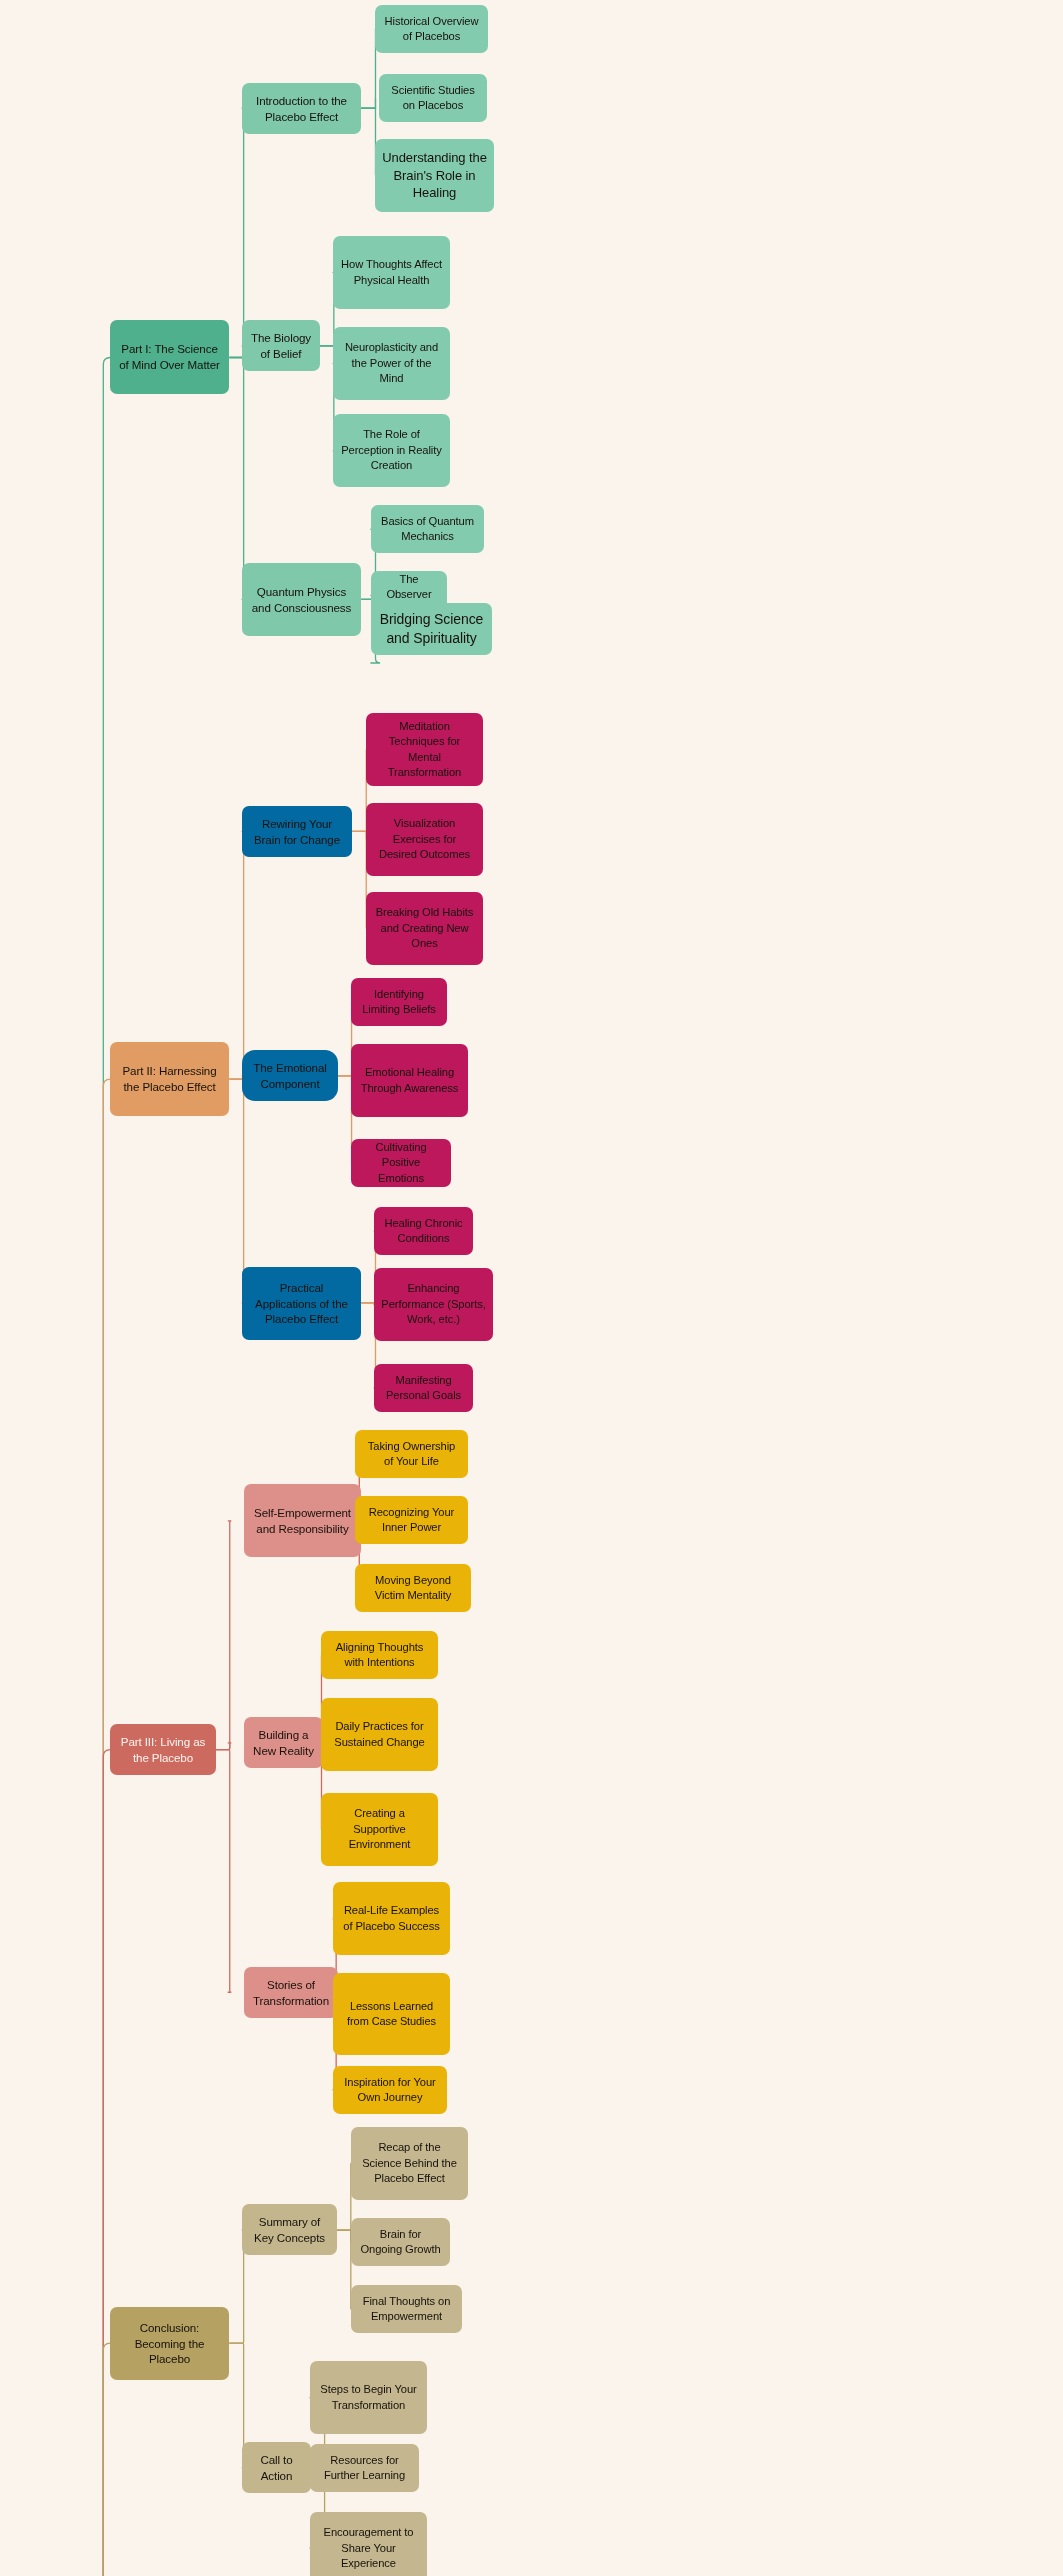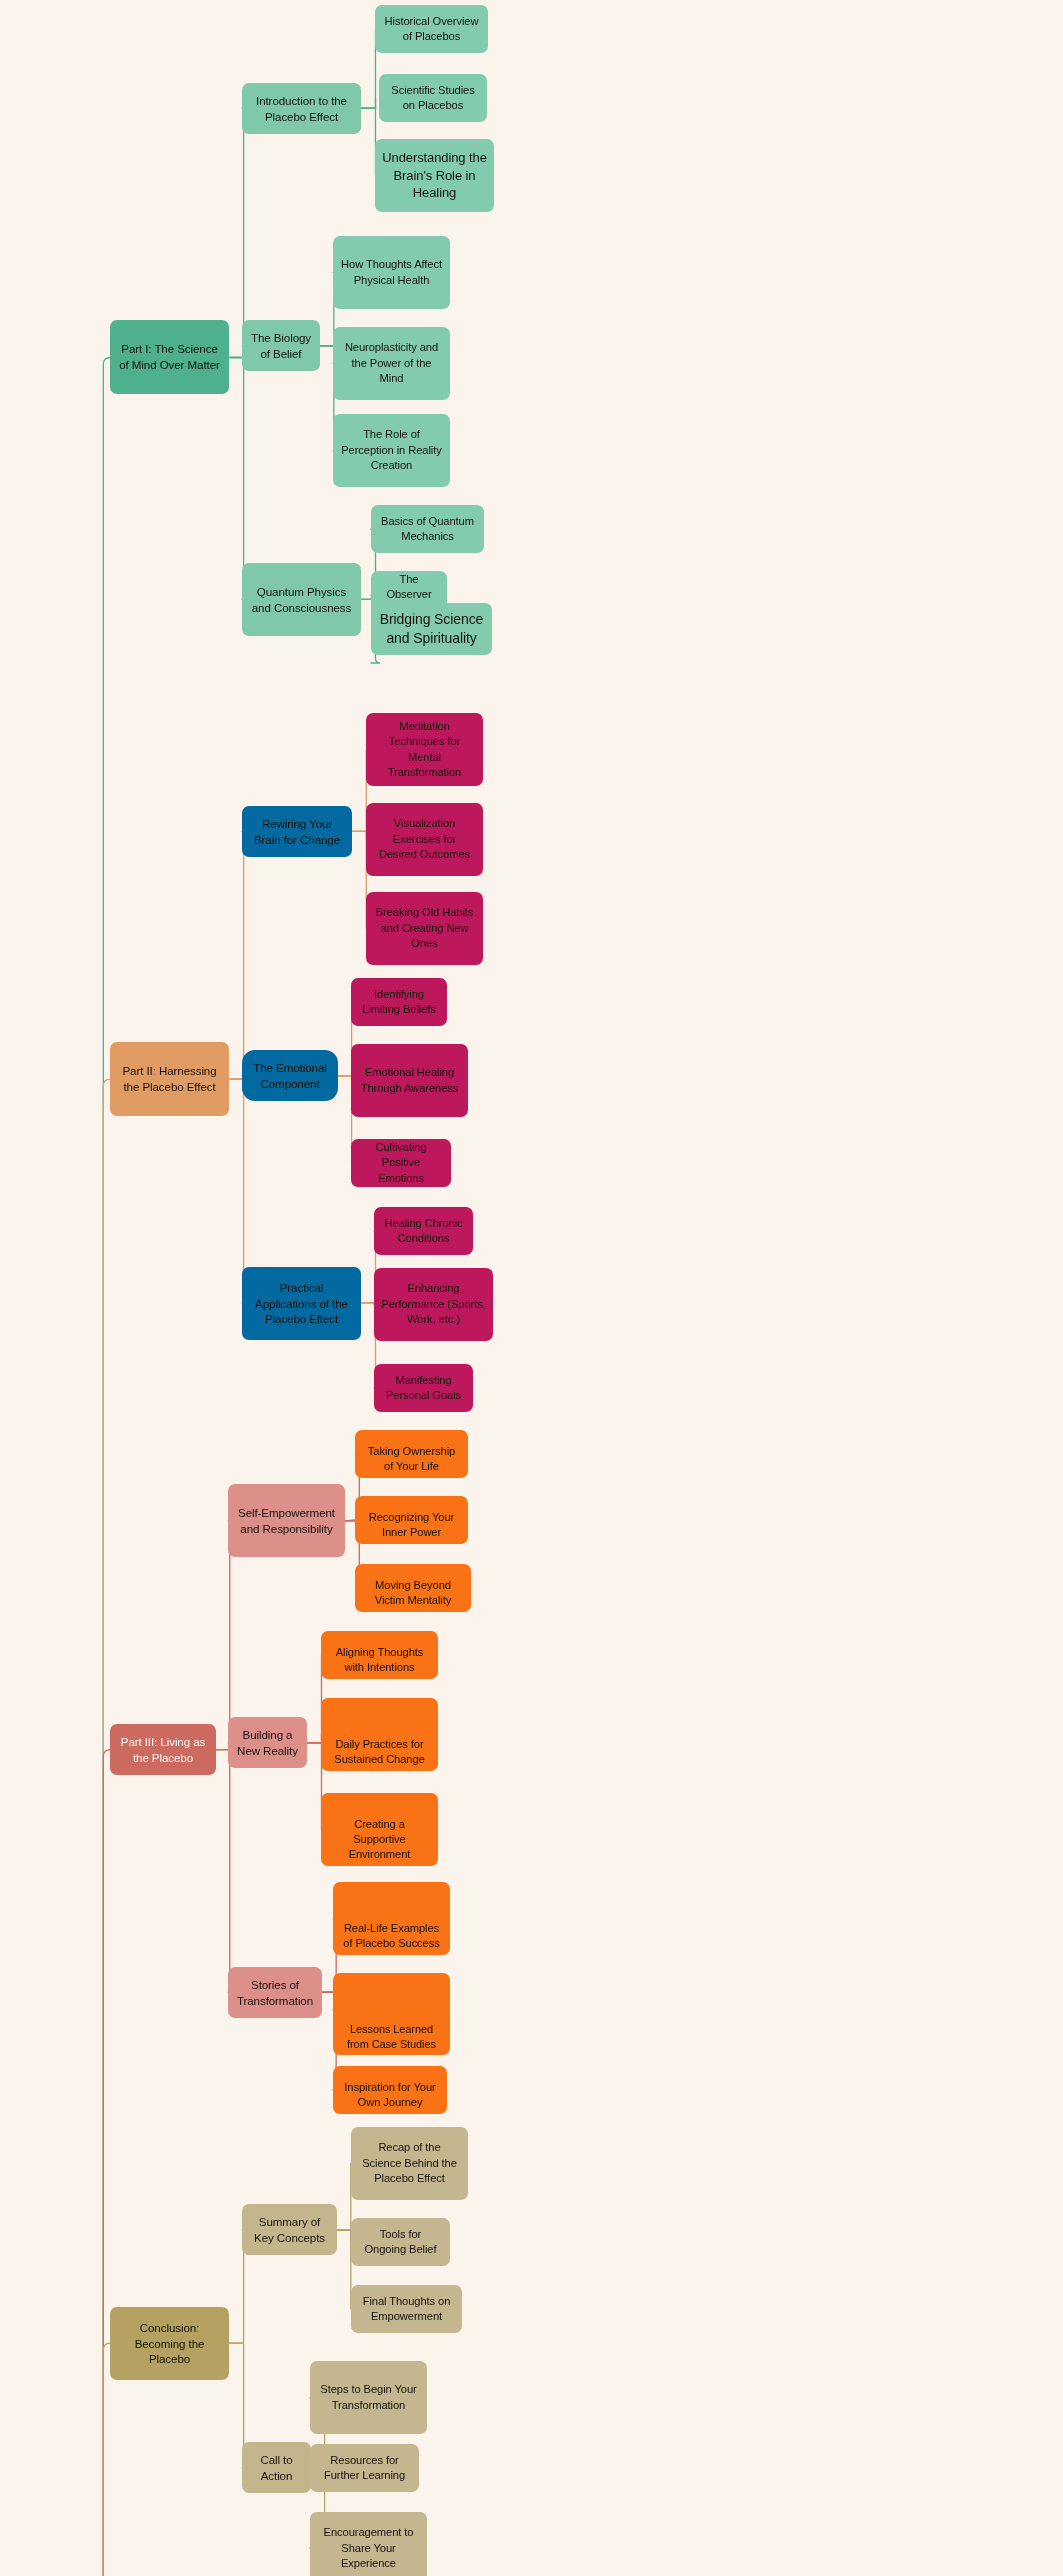--- a/index.html
+++ b/index.html
@@ -26,22 +26,22 @@
   
   .g1{background:#4fb08d;}
   .g2{background:#7fc8aa;}
   .g3{background:#83cbae;}
   
   .o1{background:#e09c62;}
   .o2{background:#0369a1;}
   .o3{background:#be185d;}
   
   .r1{background:#cd6a60;color:#fdf6f2;}
-  .r2{background:#dc9089;}
-  .r3{background:#f97316;align-items:flex-end;}
+  .r2{background:#dc9089;margin-left:16px;}
+  .r3{background:#eab308;}
   
   .k1{background:#b5a263;}
   .k2{background:#c3b68d;}
   .k3{background:#c4b78f;}
 </style>
 </head>
 <body>
 
 <div id="map">
   <svg class="links" id="links" viewBox="0 0 1380 3342" preserveAspectRatio="none">
@@ -215,21 +215,21 @@
       <div class="node k1" style="left: 110px; top: 2307px; width: 119px; height: 73px; font-size: 11.6px;">
         <span>Conclusion: Becoming the Placebo</span>
       </div>
       <div class="node k2" style="left: 242px; top: 2204px; width: 95px; height: 51px; font-size: 11.6px;">
         <span>Summary of Key Concepts</span>
       </div>
       <div class="node k3" style="left: 351px; top: 2127px; width: 117px; height: 73px; font-size: 11.2px;">
         <span>Recap of the Science Behind the Placebo Effect</span>
       </div>
       <div class="node k3" style="left: 351px; top: 2218px; width: 99px; height: 48px; font-size: 11.2px;">
-        <span>Tools for Ongoing Belief</span>
+        <span>Brain for Ongoing Growth</span>
       </div>
       <div class="node k3" style="left: 351px; top: 2285px; width: 111px; height: 48px; font-size: 11.2px;">
         <span>Final Thoughts on Empowerment</span>
       </div>
       <div class="node k2" style="left: 242px; top: 2442px; width: 69px; height: 51px; font-size: 11.6px;">
         <span>Call to Action</span>
       </div>
       <div class="node k3" style="left: 310px; top: 2361px; width: 117px; height: 73px; font-size: 11.2px;">
         <span>Steps to Begin Your Transformation</span>
       </div>

